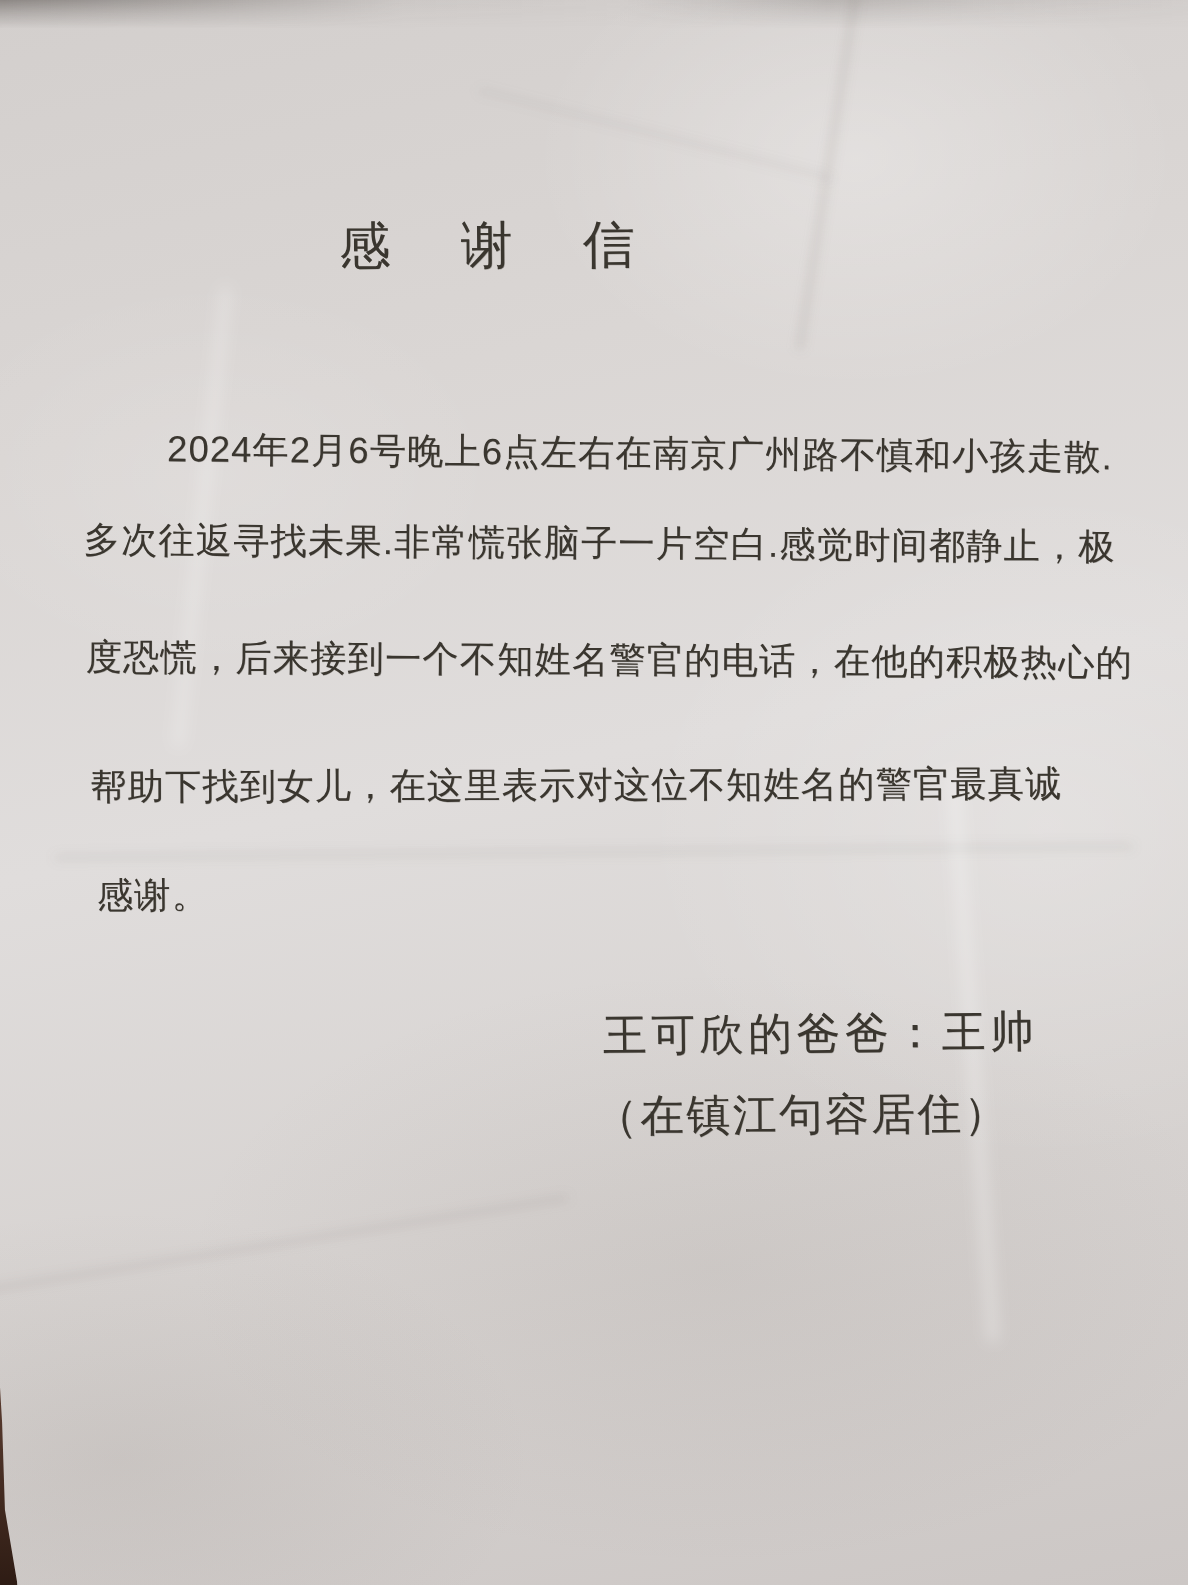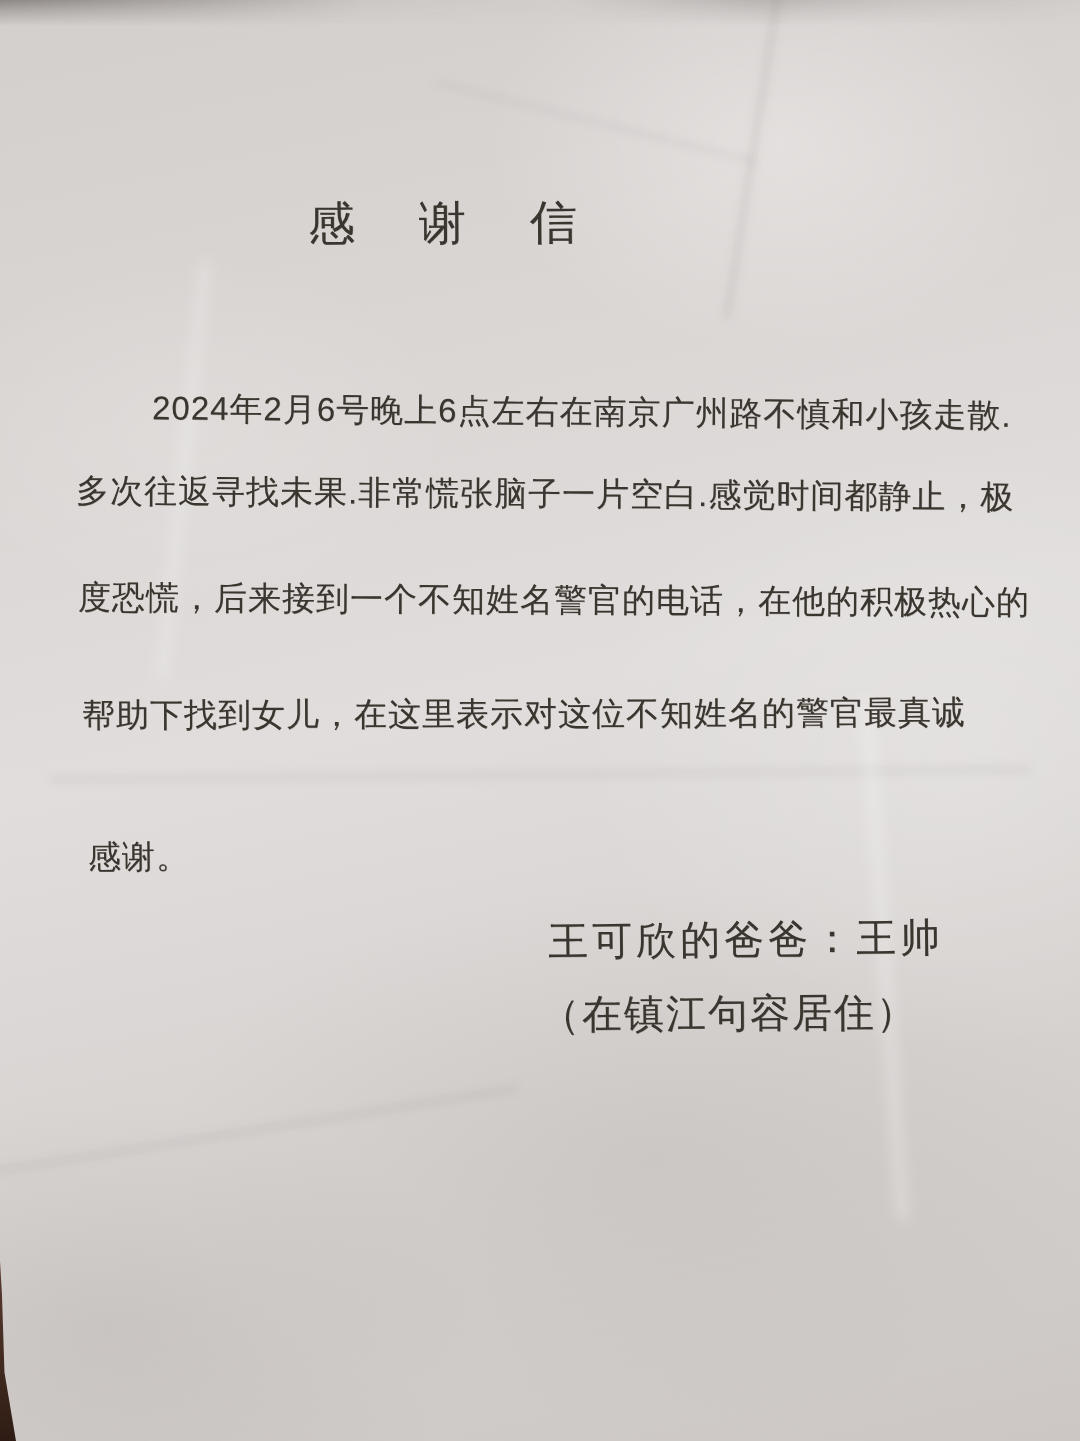--- a/index.html
+++ b/index.html
@@ -87,21 +87,21 @@
     font-size: 47px;
     font-weight: 500;
     transform: rotate(-0.4deg);
   }
 
   .body-line { font-size: 33px; letter-spacing: 1px; }
   .bl0 { top: 390px; left: 152px; transform: rotate(0.5deg); }
   .bl1 { top: 472px; left: 76px;  transform: rotate(0.4deg); }
   .bl2 { top: 578px; left: 78px;  transform: rotate(0.3deg); }
   .bl3 { top: 692px; left: 82px;  transform: rotate(-0.2deg); }
-  .bl4 { top: 835px; left: 88px;  transform: rotate(-0.5deg); }
+  .bl4 { top: 792px; left: 88px;  transform: rotate(-0.5deg); }
 
   .sig { font-size: 40px; letter-spacing: 4px; }
   .sig0 { top: 912px; left: 548px; transform: rotate(-0.6deg); }
   .sig1 { top: 986px; left: 540px; letter-spacing: 2px; transform: rotate(-0.4deg); }
 </style>
 </head>
 <body>
 
 <div id="stage">
 

